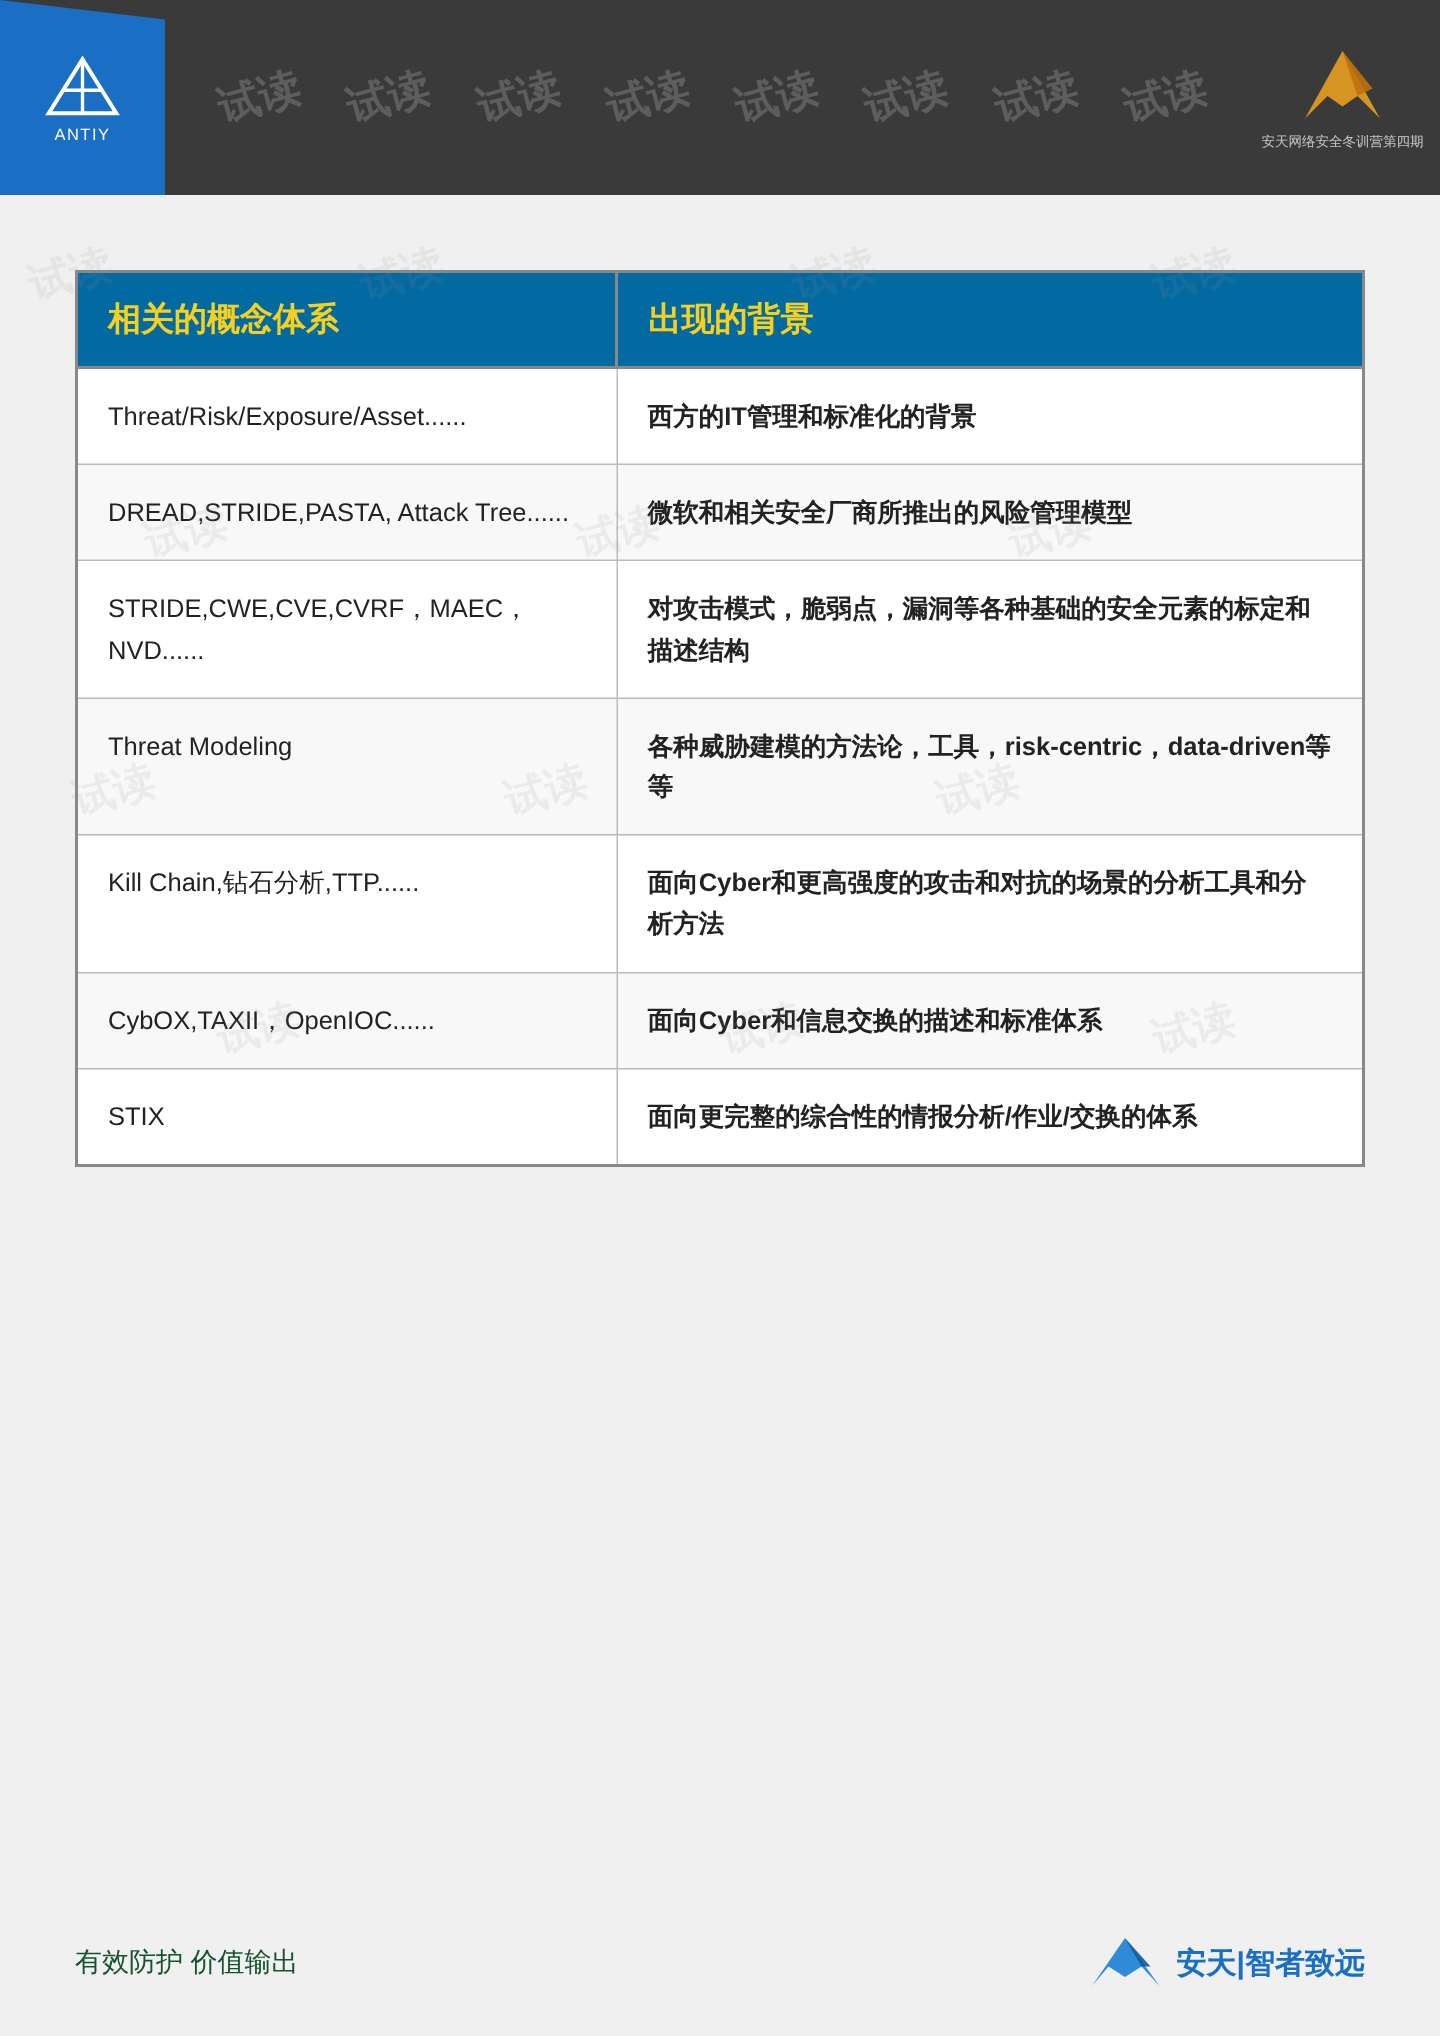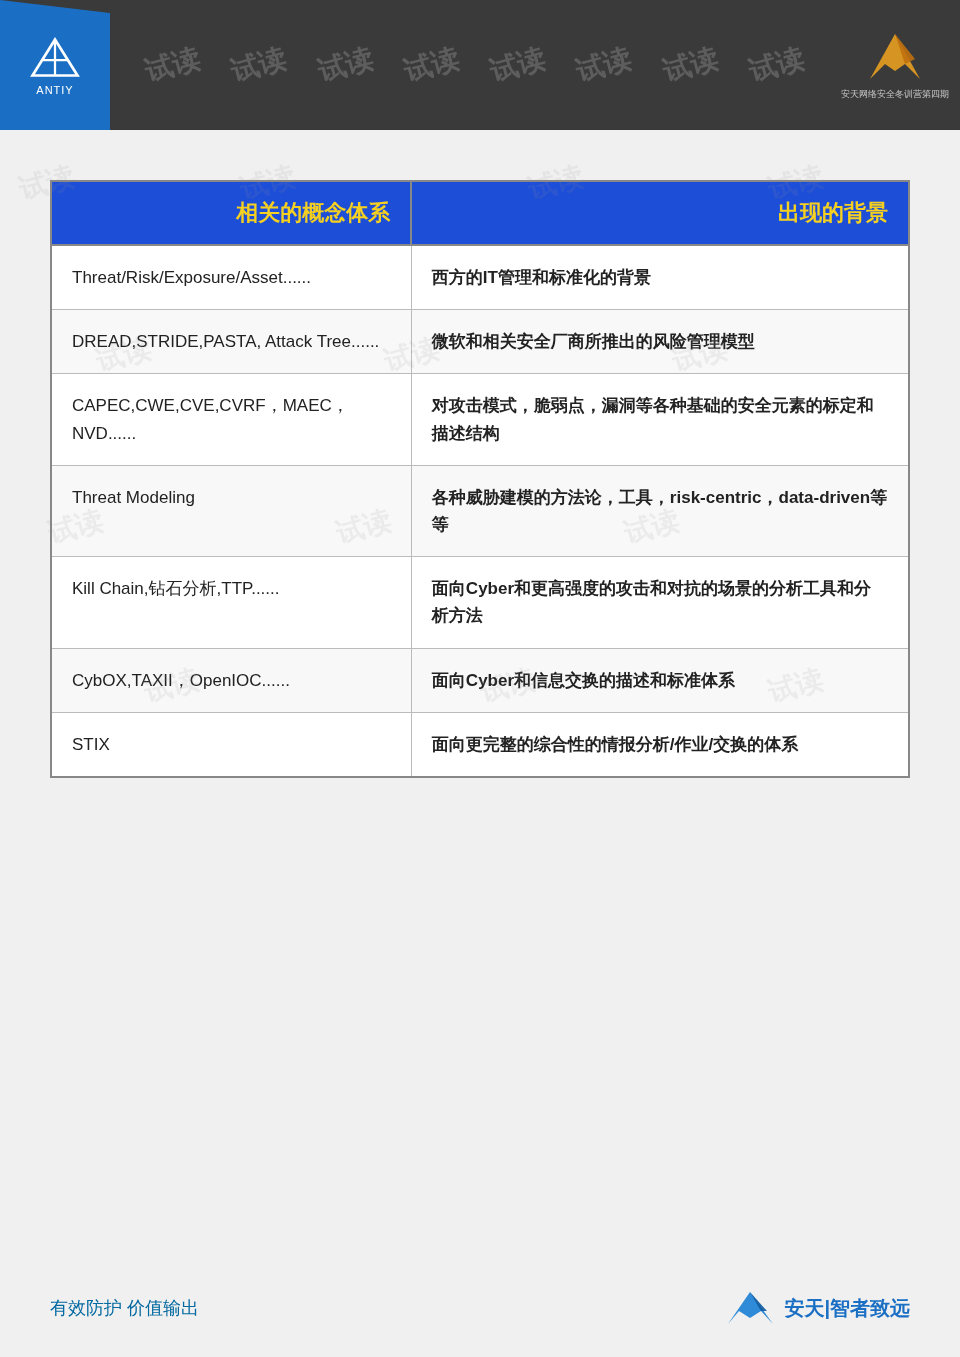--- a/index.html
+++ b/index.html
@@ -101,26 +101,26 @@
     
     .content-table {
       width: 100%;
       border-collapse: collapse;
       margin-top: 10px;
       background: white;
       border: 2px solid #888;
     }
 
     .content-table th {
-      background: #1d4ed8;
+      background: #0369a1;
       color: #f5d020;
       font-size: 22px;
       font-weight: bold;
       padding: 16px 20px;
-      text-align: right;
+      text-align: left;
       border: 2px solid #888;
     }
 
     .content-table td {
       padding: 18px 20px;
       font-size: 17px;
       color: #222;
       border: 1px solid #bbb;
       vertical-align: top;
       line-height: 1.6;
@@ -152,21 +152,21 @@
       left: 0;
       right: 0;
       padding: 0 50px;
       display: flex;
       align-items: center;
       justify-content: space-between;
     }
 
     .footer-slogan {
       font-size: 18px;
-      color: #0369a1;
+      color: #14532d;
       font-weight: 500;
     }
 
     .footer-logo {
       display: flex;
       align-items: center;
     }
 
     .footer-logo-text {
       font-size: 20px;
@@ -244,21 +244,21 @@
     <tbody id="table-body">
     <tr>
           <td class="col-left">Threat/Risk/Exposure/Asset......</td>
           <td class="col-right">西方的IT管理和标准化的背景</td>
         </tr>
         <tr>
           <td class="col-left">DREAD,STRIDE,PASTA, Attack Tree......</td>
           <td class="col-right">微软和相关安全厂商所推出的风险管理模型</td>
         </tr>
         <tr>
-          <td class="col-left">CAPEC,CWE,CVE,CVRF，MAEC，NVD......</td>
+          <td class="col-left">STRIDE,CWE,CVE,CVRF，MAEC，NVD......</td>
           <td class="col-right">对攻击模式，脆弱点，漏洞等各种基础的安全元素的标定和描述结构</td>
         </tr>
         <tr>
           <td class="col-left">Threat Modeling</td>
           <td class="col-right">各种威胁建模的方法论，工具，risk-centric，data-driven等等</td>
         </tr>
         <tr>
           <td class="col-left">Kill Chain,钻石分析,TTP......</td>
           <td class="col-right">面向Cyber和更高强度的攻击和对抗的场景的分析工具和分析方法</td>
         </tr>

